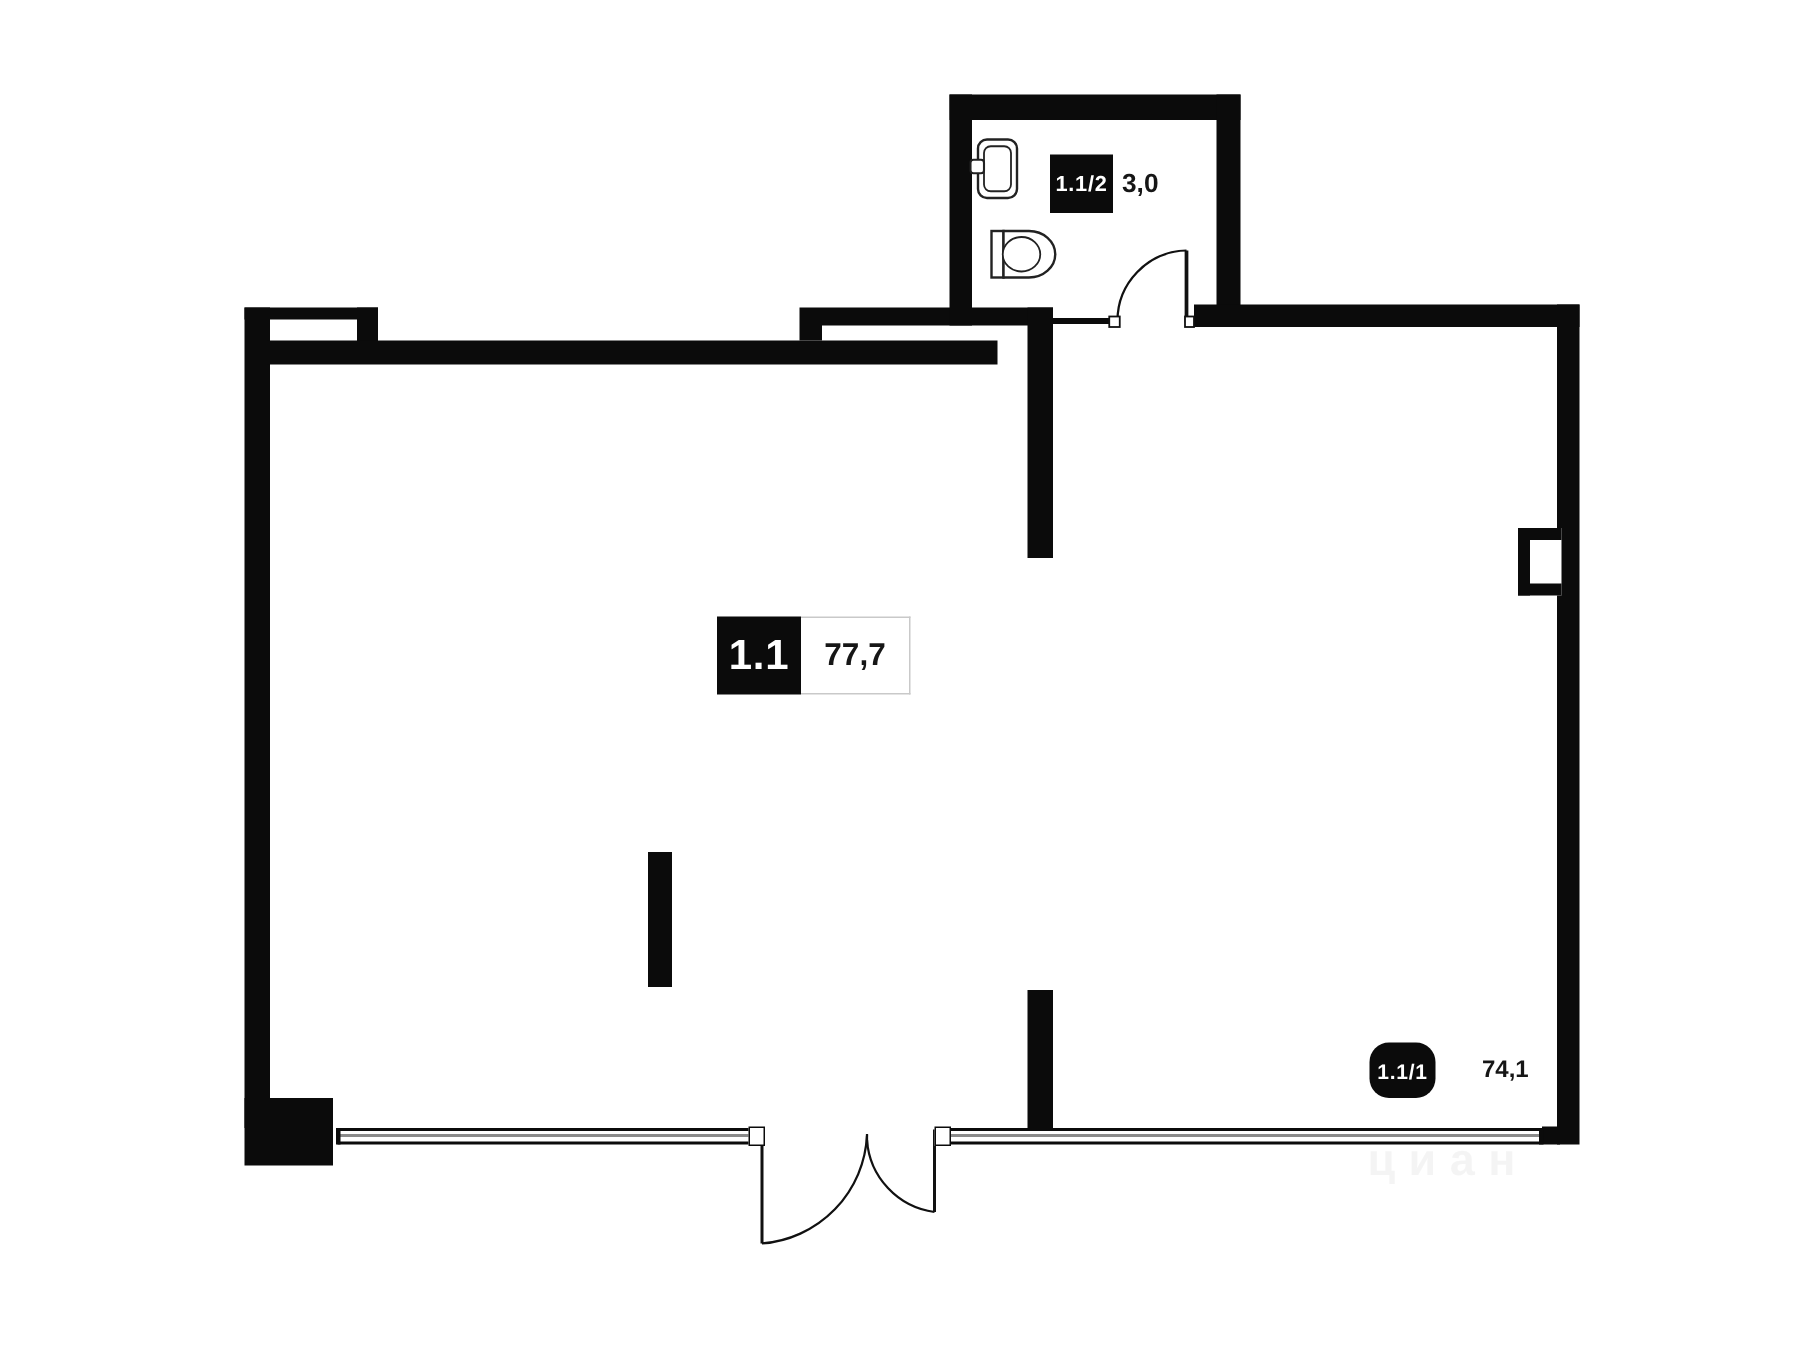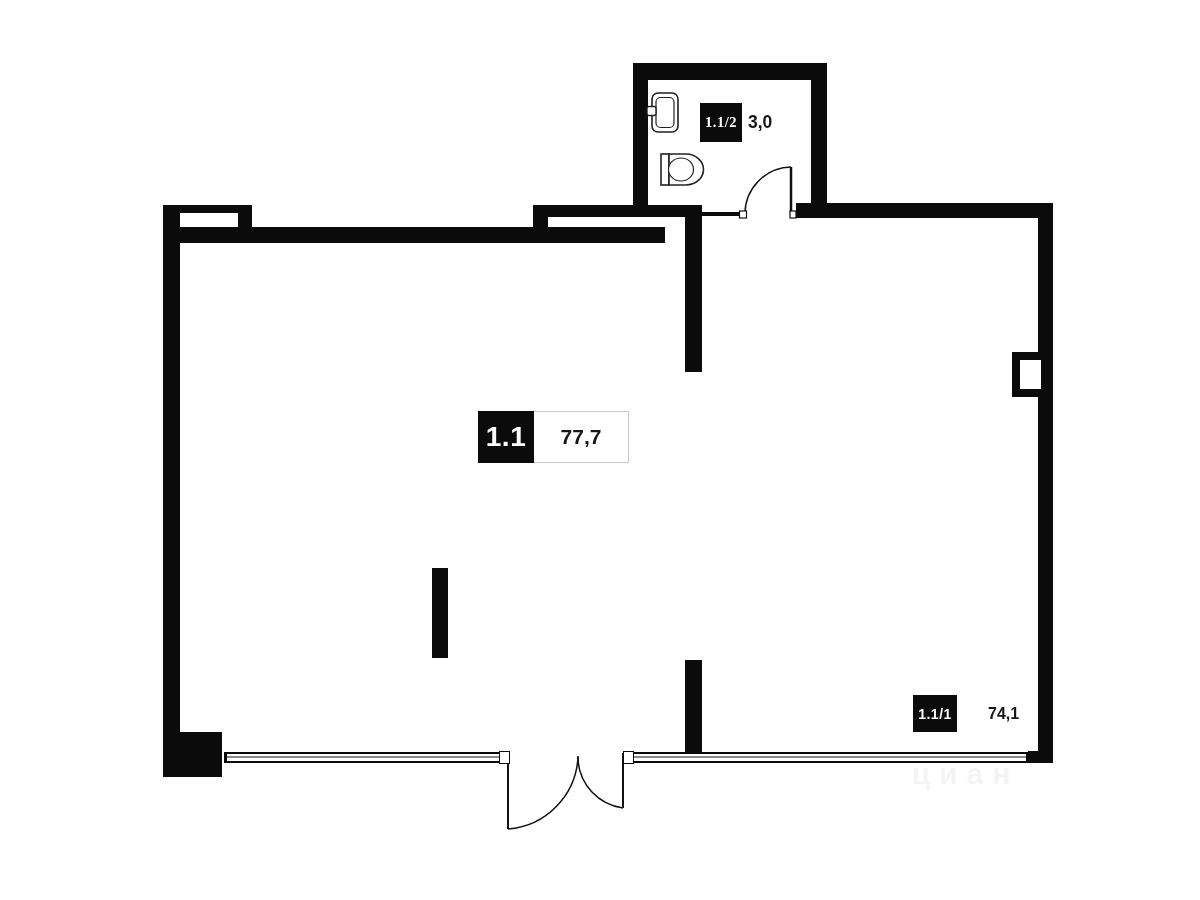--- a/index.html
+++ b/index.html
@@ -35,21 +35,21 @@
   }
   .label-area{
     background:#ffffff;color:#161616;display:flex;align-items:center;justify-content:center;
     font-weight:bold;border:1px solid #c9c9c9;border-left:none;box-sizing:border-box;
   }
   .area-text{
     position:absolute;color:#161616;font-weight:bold;display:flex;align-items:center;
   }
   #unit-label{left:478px;top:375px;height:52px;margin-top:36px;}
   #unit-label .label-black{width:56px;font-size:28px;}
-  #unit-label .label-area{width:95px;font-size:21px;}
+  #unit-label .label-area{width:73px;font-size:21px;}
   #bath-label{left:700px;top:103px;width:42px;height:39px;font-size:14.5px;}
   #bath-area{left:748px;top:103px;height:39px;font-size:17.5px;}
   #room1-label{left:913px;top:695px;width:44px;height:37px;font-size:14px;}
   #room1-area{left:988px;top:695px;height:37px;font-size:16px;}
   #watermark{
     position:absolute;left:868px;top:756px;width:195px;height:36px;
     font-size:30px;font-weight:bold;letter-spacing:9px;color:#555555;opacity:0.06;
     display:flex;align-items:center;justify-content:center;user-select:none;
   }
 </style>
@@ -117,21 +117,21 @@
       <path d="M 669 154 L 686 154 A 17.5 15.5 0 0 1 686 185 L 669 185 Z" stroke-width="1.6"></path>
       <ellipse cx="681" cy="169.5" rx="12.5" ry="11.5" stroke-width="1.2"></ellipse>
     </g>
   </svg>
 
   <div class="label-row" id="unit-label">
     <div class="label-black">1.1</div>
     <div class="label-area">77,7</div>
   </div>
 
-  <div class="label-black" id="bath-label" style="position:absolute;font-family:Liberation Serif, serif;">1.1/2</div>
+  <div class="label-black" id="bath-label" style="position:absolute;">1.1/2</div>
   <div class="area-text" id="bath-area">3,0</div>
 
-  <div class="label-black" id="room1-label" style="position:absolute;">1.1/1</div>
+  <div class="label-black" id="room1-label" style="position:absolute;border-radius:13px;">1.1/1</div>
   <div class="area-text" id="room1-area">74,1</div>
 
   <div id="watermark">циан</div>
 
 </div>
 
 </body></html>

